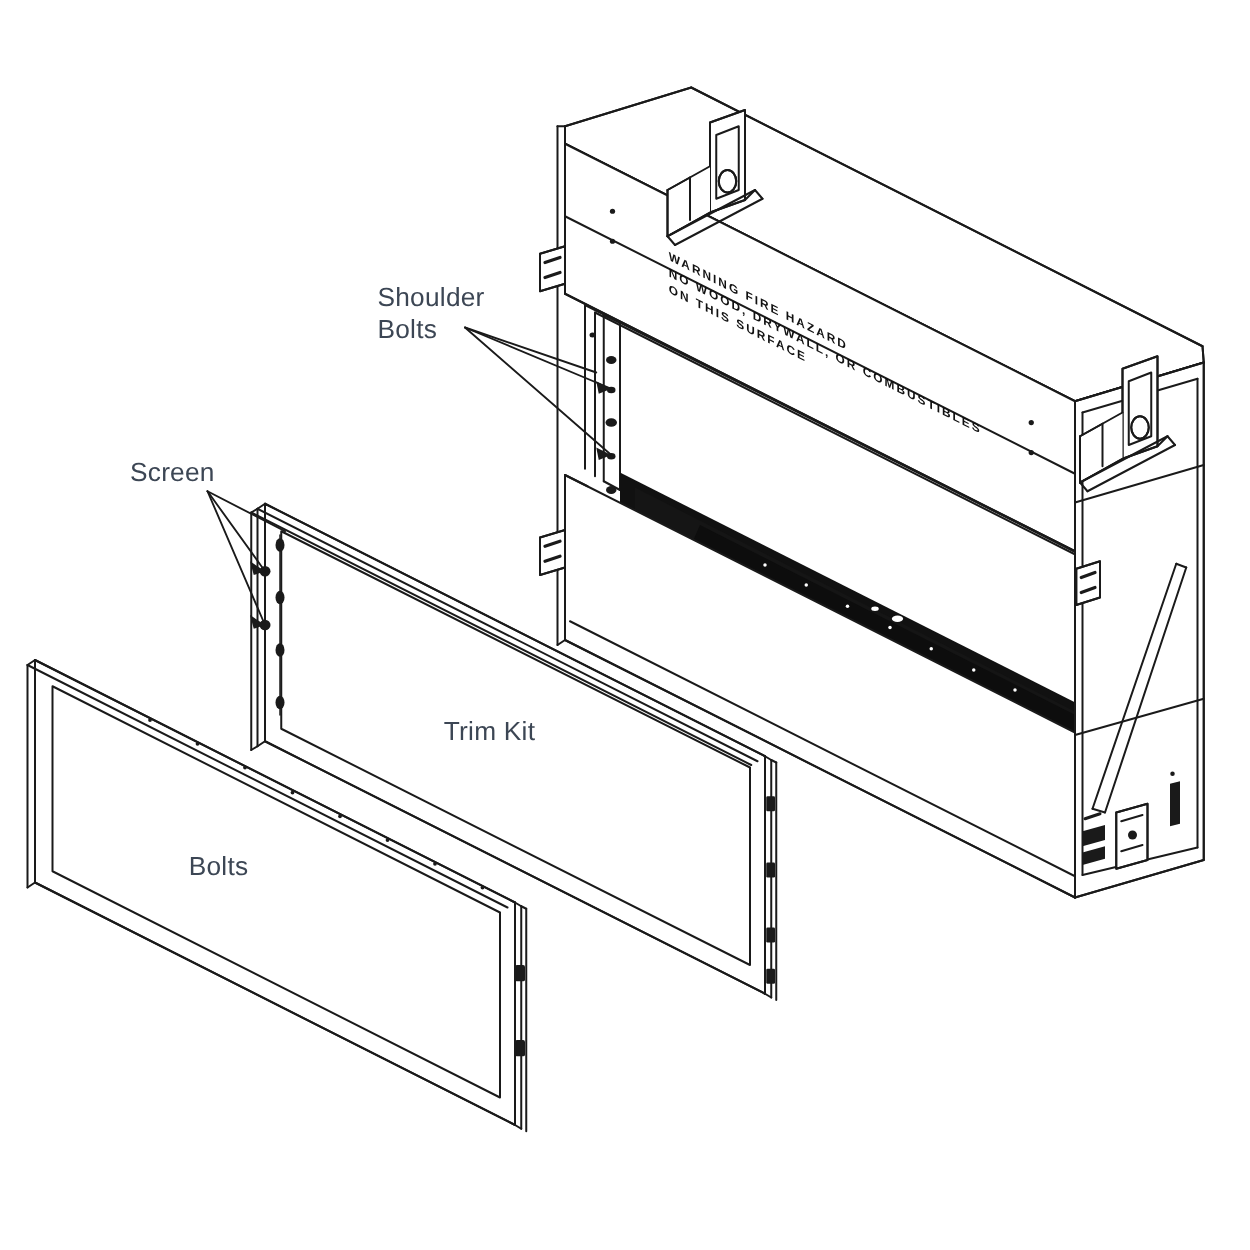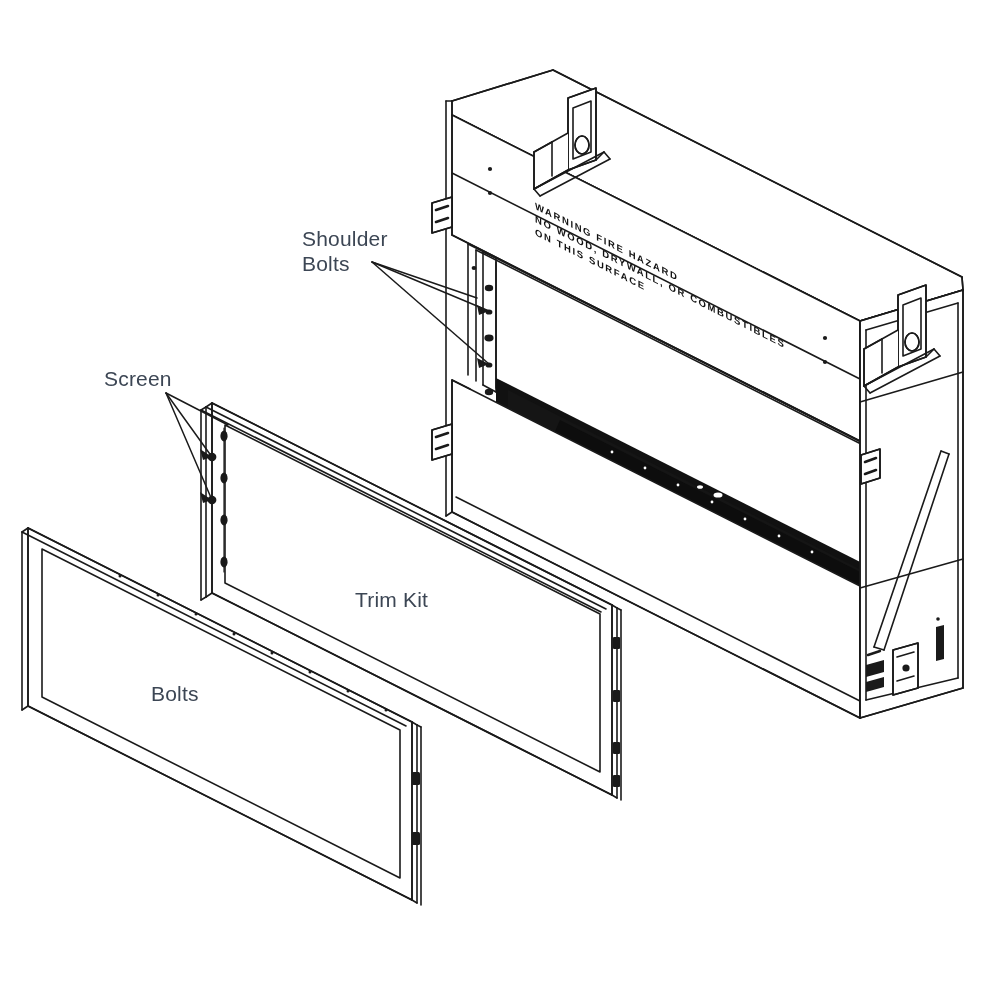--- a/index.html
+++ b/index.html
@@ -29,21 +29,21 @@
     position: absolute;
     color: #3c4654;
     font-size: 21px;
     line-height: 25px;
     font-family: "Liberation Sans", sans-serif;
     white-space: pre;
     letter-spacing: 0.2px;
   }
   #lbl-shoulder { left: 302px; top: 226px; }
   #lbl-slots    { left: 104px; top: 366px; }
-  #lbl-trim     { left: 355px; top: 587px; text-align: right; }
+  #lbl-trim     { left: 355px; top: 573px; text-align: right; }
   #lbl-screen   { left: 151px; top: 681px; }
   .warn-wrap {
     position: absolute;
     left: 535px;
     top: 200px;
     width: 320px;
     height: 140px;
     pointer-events: none;
   }
   .warn-text {

